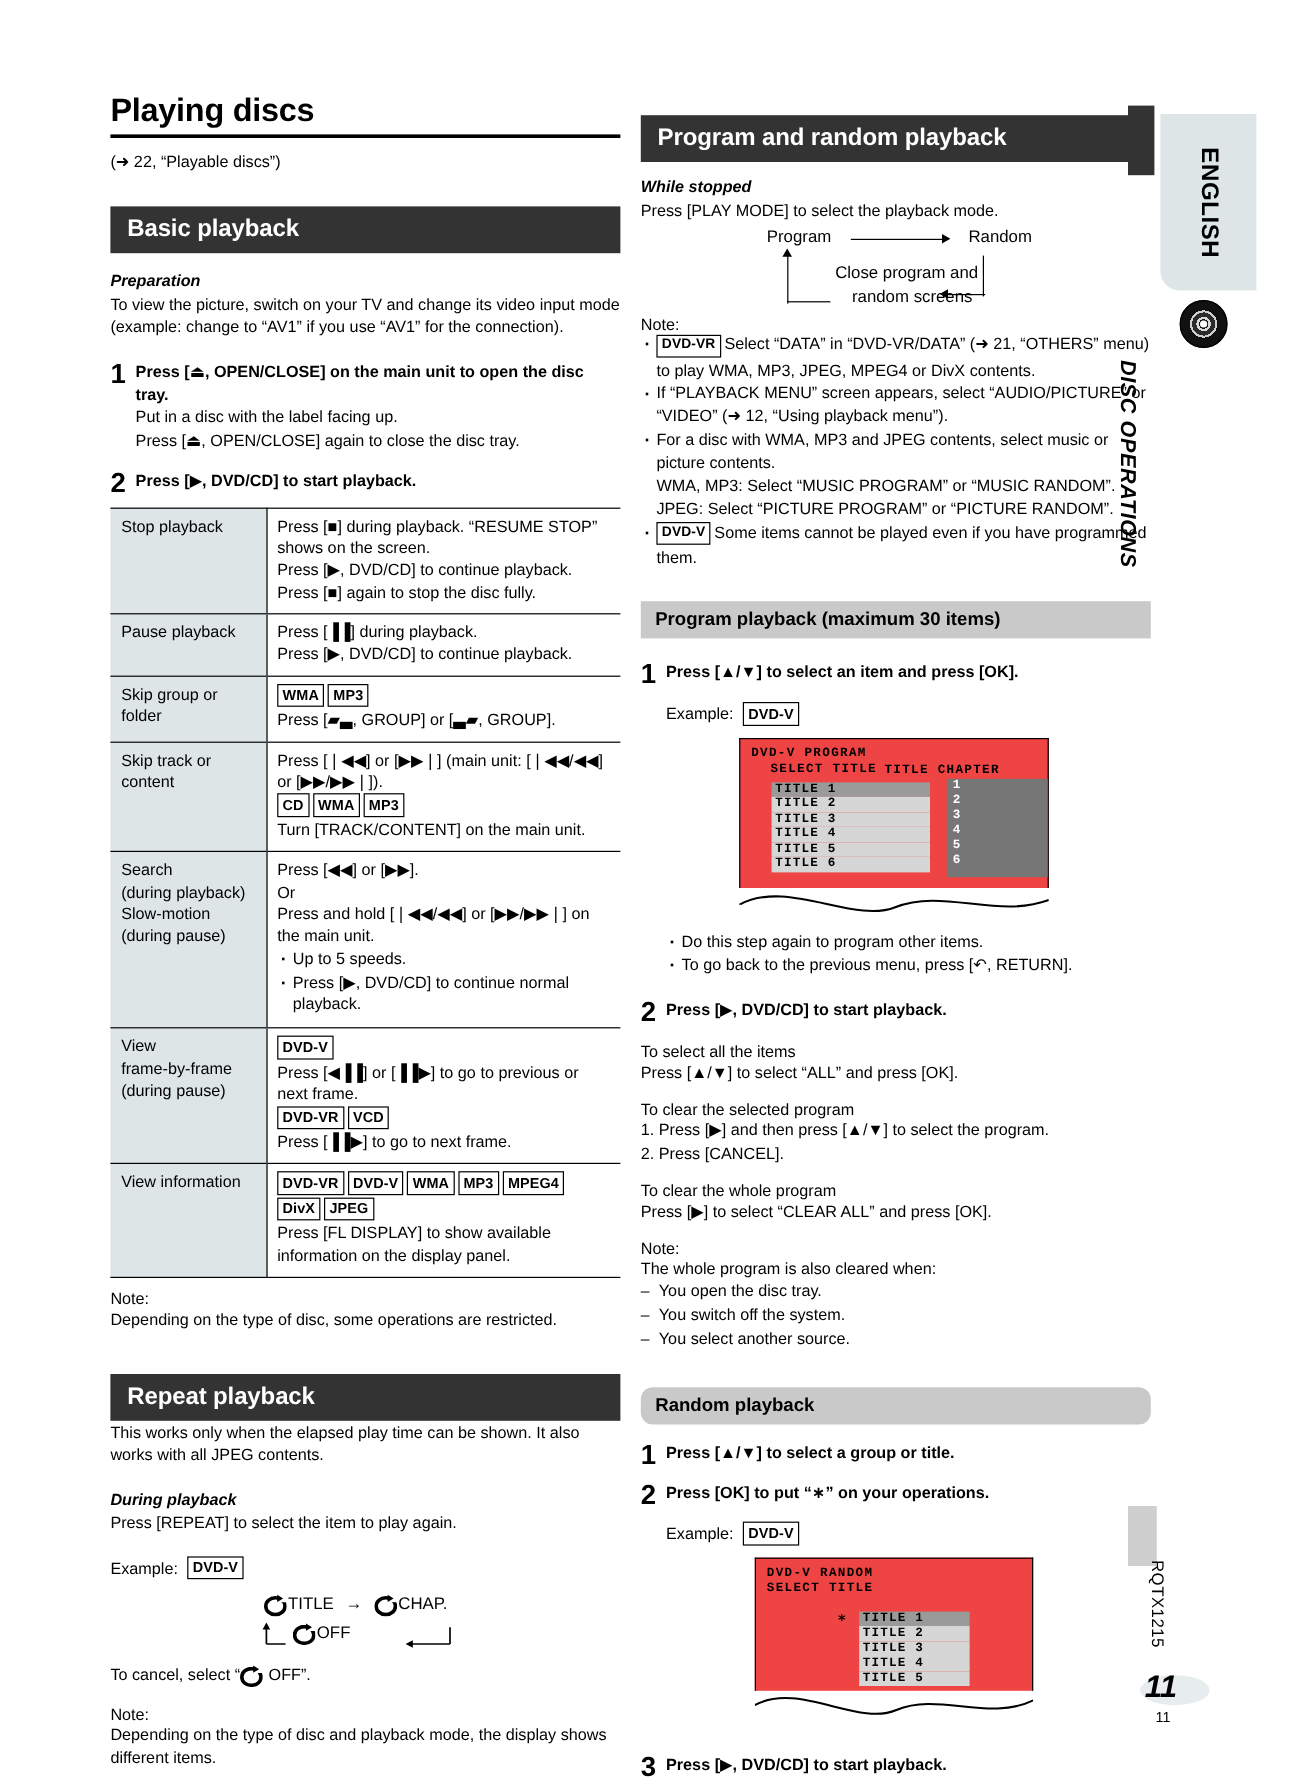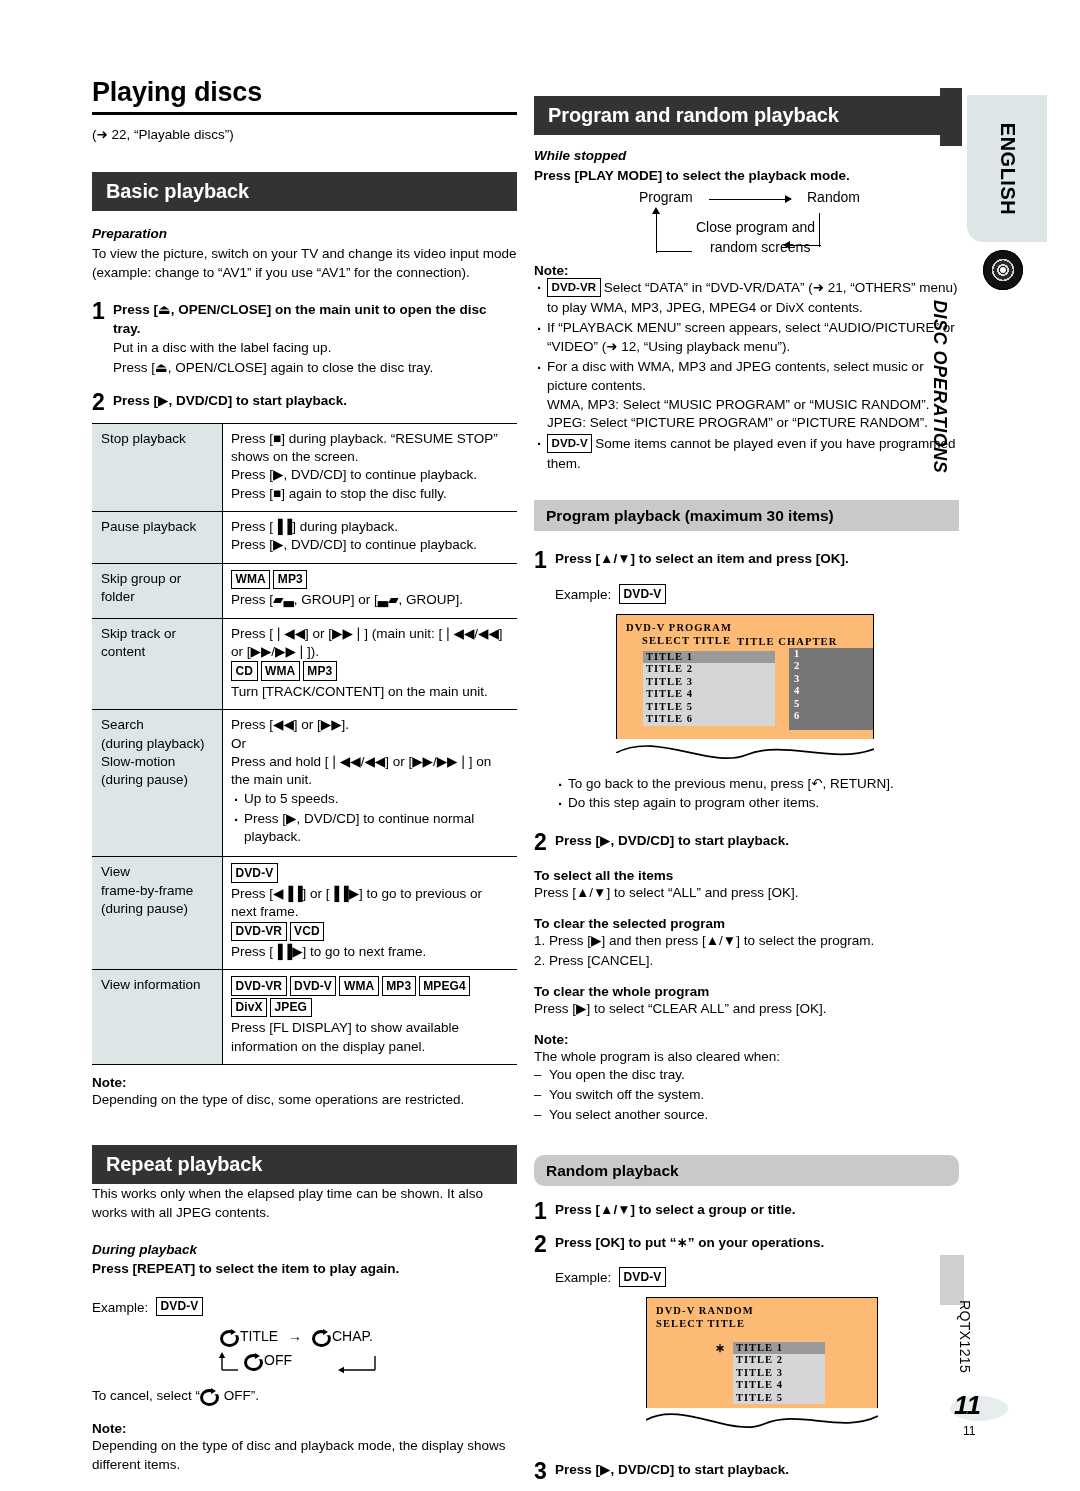--- a/index.html
+++ b/index.html
@@ -26,21 +26,21 @@
   .bar-dark{
     background:#333333;color:#fff;font-size:20px;font-weight:bold;
     padding:8px 0 9px 14px;line-height:1.1;letter-spacing:-0.1px;
   }
   .bar-grey{
     background:#c9c9c9;color:#000;font-size:15.5px;font-weight:bold;
     padding:7px 0 7px 12px;line-height:1.1;
   }
 
   .ital-bold{font-style:italic;font-weight:bold;font-size:13.5px;line-height:1.4;}
-  .bold{font-weight:bold;}
+  .bold{font-weight:normal;}
   p.body{font-size:13.5px;line-height:1.42;margin:0;} .mt10{margin-top:10px;} .mt14{margin-top:14px;}
   .mt18{margin-top:18px;} .mt26{margin-top:26px;}
   .mt30{margin-top:30px;border-radius:10px;} .mt36{margin-top:36px;}
 
   
   .step{display:flex;align-items:flex-start;}
   .step .num{
     font-size:23px;font-weight:bold;font-family:"Liberation Sans",sans-serif;
     line-height:0.95;width:21px;flex:0 0 21px;margin-top:1px;
   }
@@ -108,22 +108,22 @@
   .fl-rv{position:absolute;left:285px;top:24px;width:1.4px;height:34px;background:#000;}
   .fl-rh{position:absolute;left:255px;top:56px;width:32px;height:1.4px;background:#000;}
   .fl-arrowl{position:absolute;left:249px;top:52px;border-right:7px solid #000;border-top:4px solid transparent;border-bottom:4px solid transparent;}
   .fl-c1{position:absolute;left:162px;top:30px;}
   .fl-c2{position:absolute;left:176px;top:50px;}
 
   
   .osd-wrap{position:relative;margin-top:8px;}
   .osd{
     position:relative;border:1.7px solid #000;border-bottom:none;
-    background:#fdba74;overflow:hidden;
-    font-family:Liberation Serif, serif;
+    background:#ef4444;overflow:hidden;
+    font-family:Liberation Mono, monospace;
   }
   .osd .ln{font-size:10.5px;font-weight:bold;letter-spacing:1.1px;line-height:1.25;}
   .wave{display:block;width:100%;height:34px;}
 
   
   .pgm{height:118px;padding:6px 0 0 9px;}
   .pgm .hdr2{position:absolute;left:120px;top:20px;}
   .pgm .listL{position:absolute;left:26px;top:36px;width:132px;}
   .pgm .listR{position:absolute;left:172px;top:33px;width:180px;background:#767676;height:82px;}
   .pgm .rowL{
@@ -403,22 +403,22 @@
         </div>
       </div>
       <svg class="wave" viewBox="0 0 258 34" preserveAspectRatio="none">
         <path d="M0,34 L0,14 C40,-8 95,30 130,16 C170,0 215,26 258,10 L258,34 Z" fill="#fff"></path>
         <path d="M0,14 C40,-8 95,30 130,16 C170,0 215,26 258,10" stroke="#000" stroke-width="1.7" fill="none"></path>
         <path d="M0,34 L0,14" stroke="#fff" stroke-width="3" fill="none"></path>
       </svg>
     </div>
 
     <ul class="b" style="margin-left:21px;margin-top:2px;">
+      <li>Do this step again to program other items.</li>
       <li>To go back to the previous menu, press [↶, RETURN].</li>
-      <li>Do this step again to program other items.</li>
     </ul>
 
     <div class="step mt18">
       <div class="num">2</div>
       <div class="stxt">Press [▶, DVD/CD] to start playback.</div>
     </div>
 
     <div class="mt14 bold" style="font-size:13.5px;">To select all the items</div>
     <p class="body">Press [▲/▼] to select “ALL” and press [OK].</p>
 
@@ -447,21 +447,21 @@
     <div class="step mt10">
       <div class="num">2</div>
       <div class="stxt">Press [OK] to put “∗” on your operations.</div>
     </div>
 
     <div style="font-size:13.5px;margin-top:12px;margin-left:21px;">
       <span>Example:</span>
       <span class="tag" style="margin-left:4px;">DVD-V</span>
     </div>
 
-    <div class="osd-wrap" style="margin-left:73px;width:232px;padding-left:39px;">
+    <div class="osd-wrap" style="margin-left:56px;width:232px;padding-left:39px;">
       <div class="osd rnd">
         <div class="ln">DVD-V RANDOM</div>
         <div class="ln">SELECT   TITLE</div>
         <div class="star">∗</div>
         <div class="listR">
           <div class="rowL sel">TITLE     1</div>
           <div class="rowL">TITLE     2</div>
           <div class="rowL">TITLE     3</div>
           <div class="rowL">TITLE     4</div>
           <div class="rowL">TITLE     5</div>

